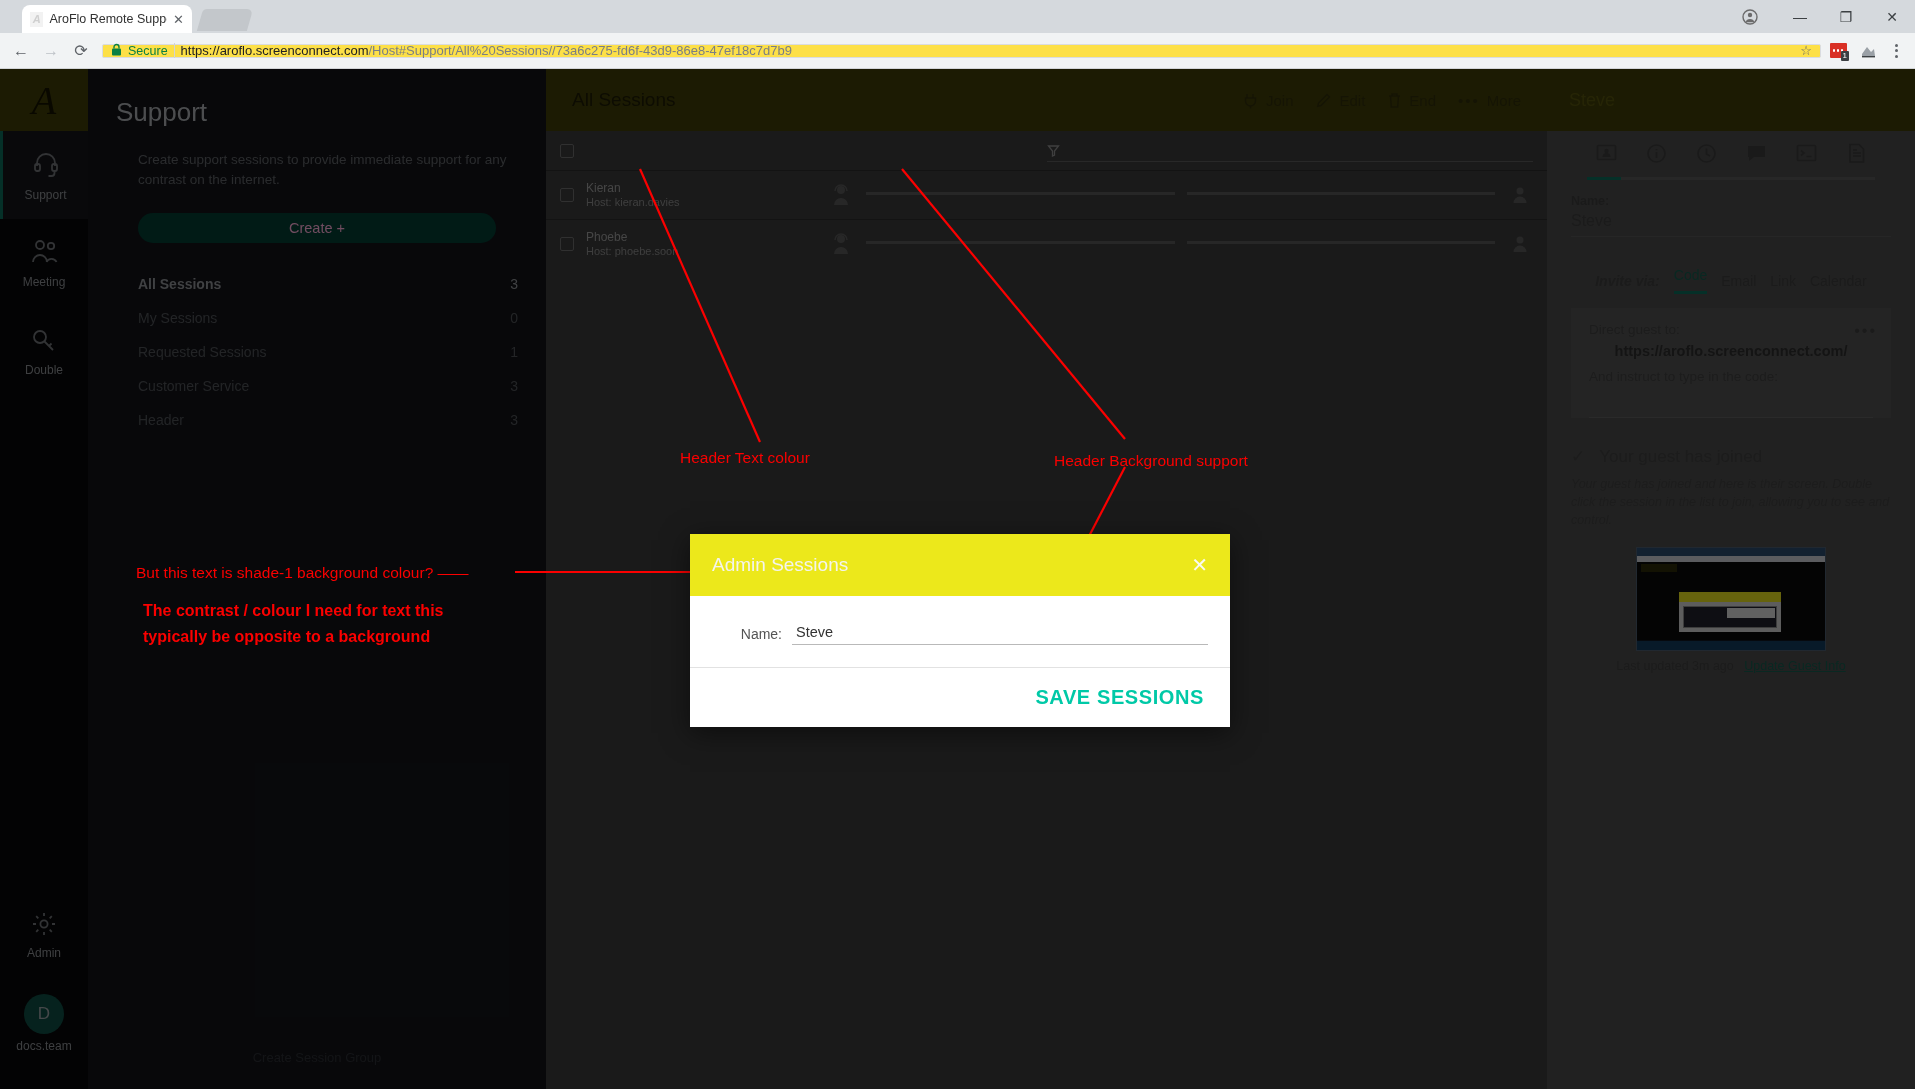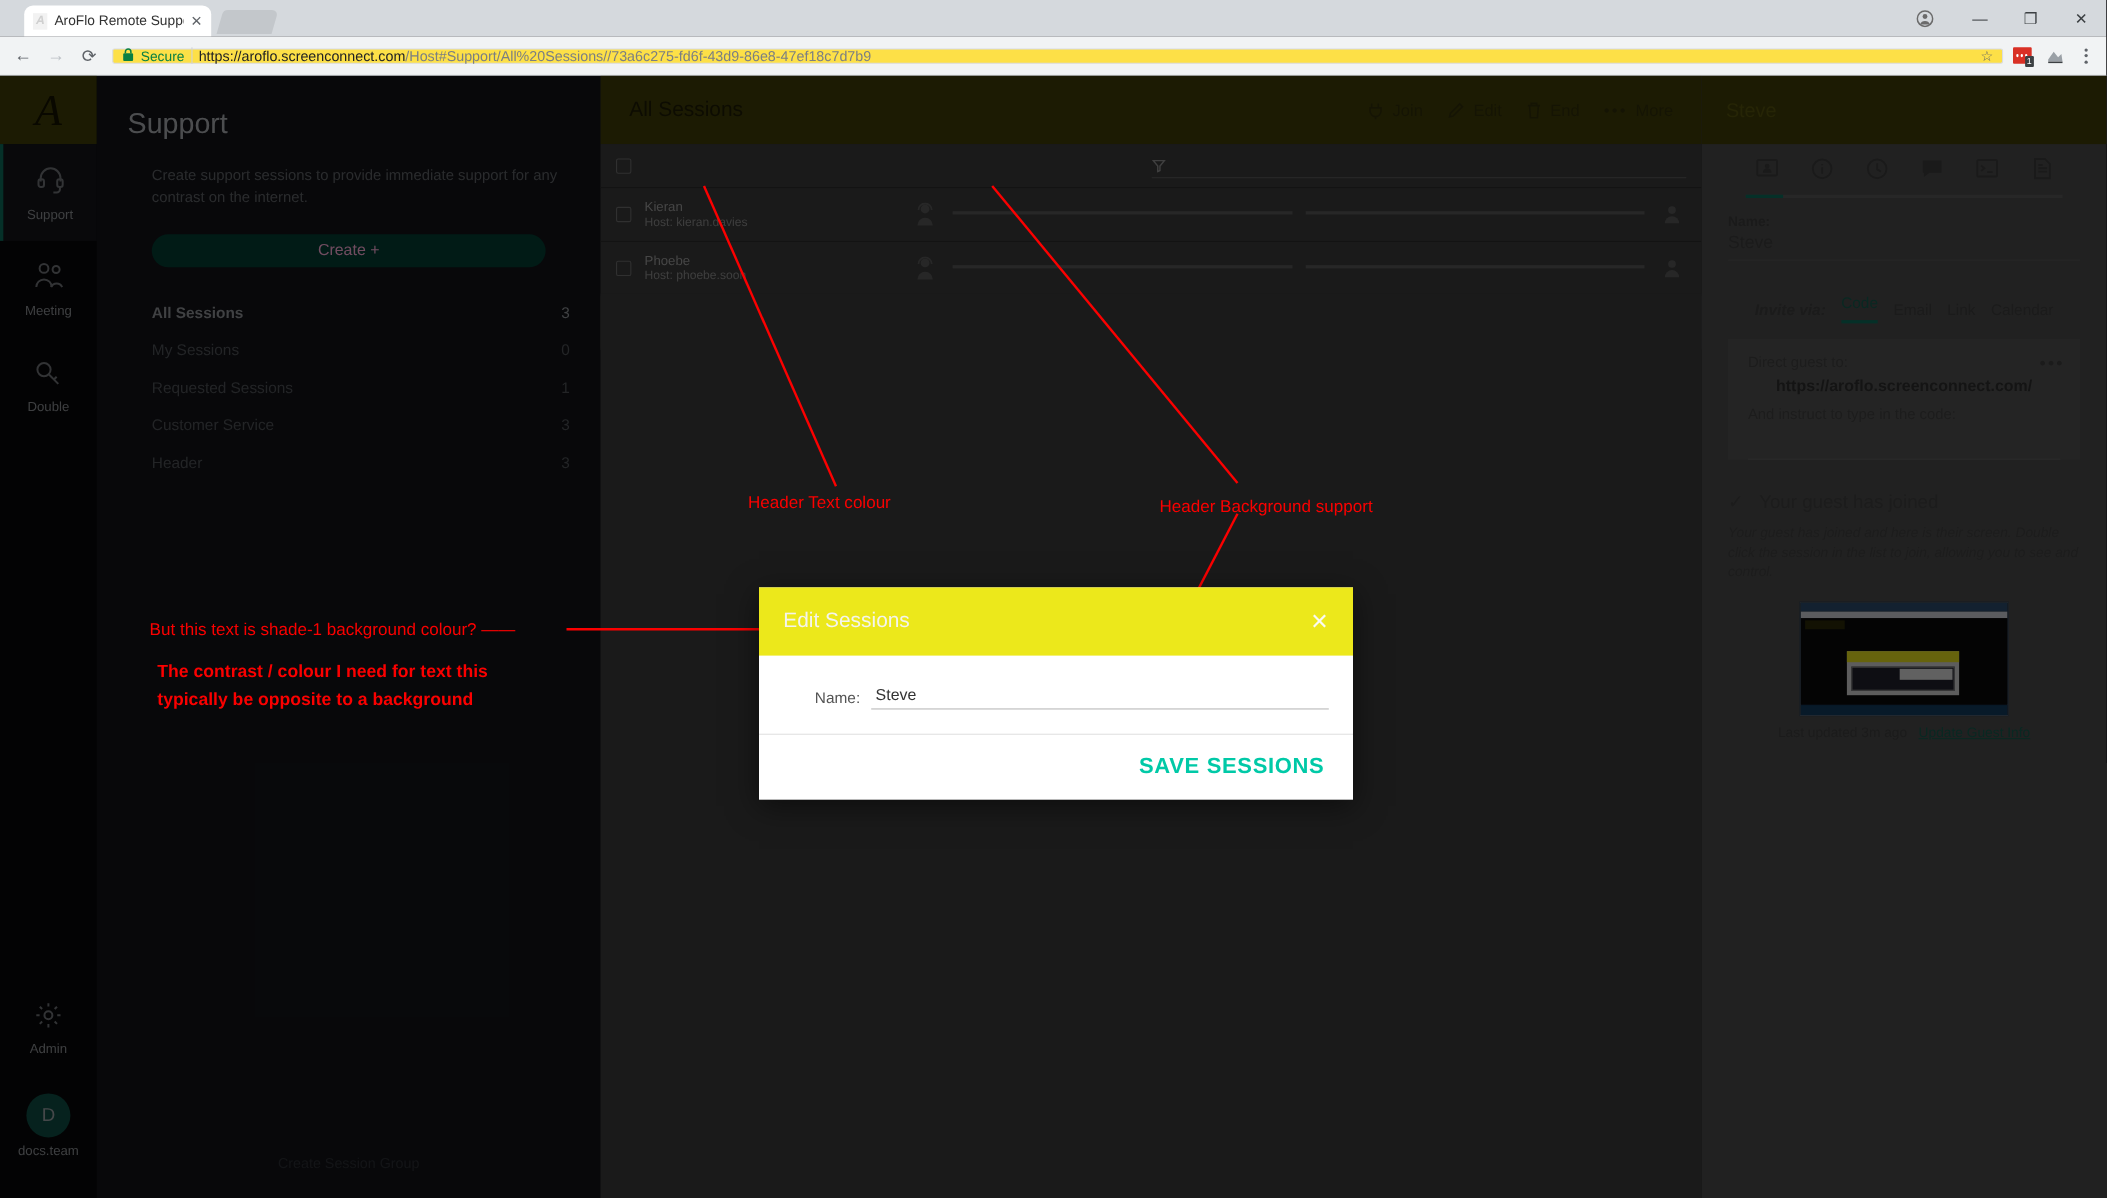--- a/index.html
+++ b/index.html
@@ -561,21 +561,21 @@
   </svg>
 
   <div class="anno" style="left:680px; top:380px;">Header Text colour</div>
   <div class="anno" style="left:1054px; top:383px;">Header Background support</div>
   <div class="anno" style="left:136px; top:495px;">But this text is shade-1 background colour? ——</div>
   <div class="anno big" style="left:143px; top:533px; font-weight:bold;">The contrast / colour I need for text this</div>
   <div class="anno big" style="left:143px; top:559px; font-weight:bold;">typically be opposite to a background</div>
 
   <div class="modal">
     <div class="modal-head">
-      <span class="modal-title">Edit Sessions</span>
+      <span class="modal-title">Admin Sessions</span>
       <span class="modal-x">✕</span>
     </div>
     <div class="modal-body">
       <span class="mf-label">Name:</span>
       <input class="mf-input" value="Steve" style="">
     </div>
     <div class="modal-foot">
       <span class="save-btn">SAVE SESSIONS</span>
     </div>
   </div>

